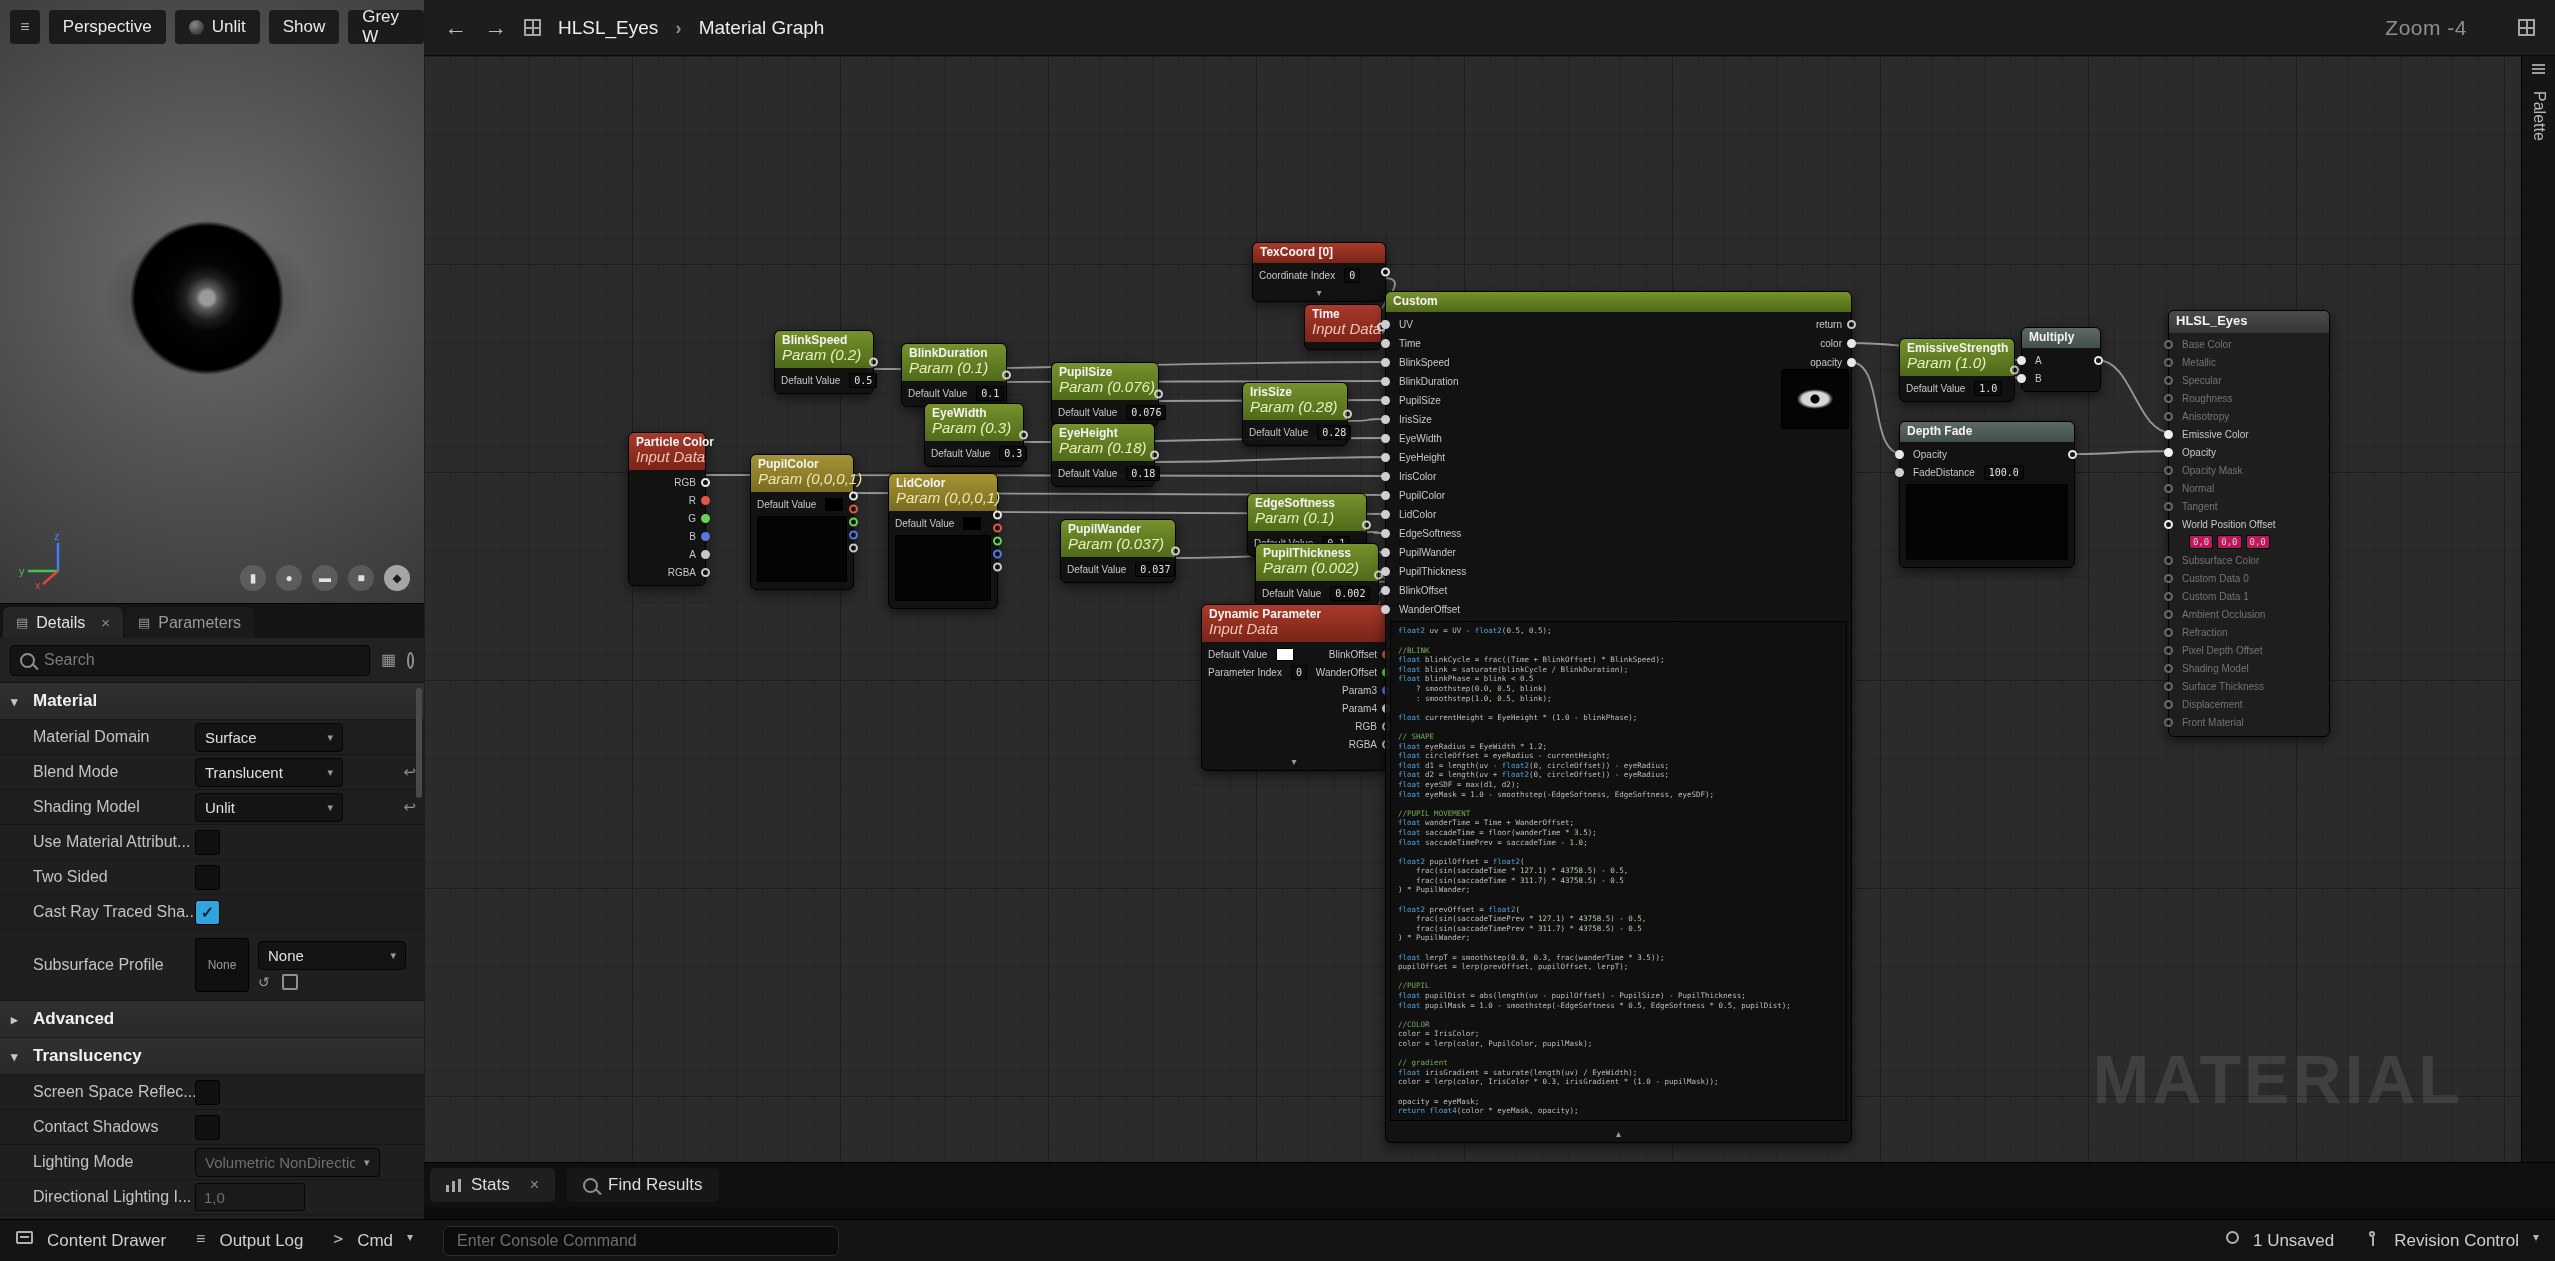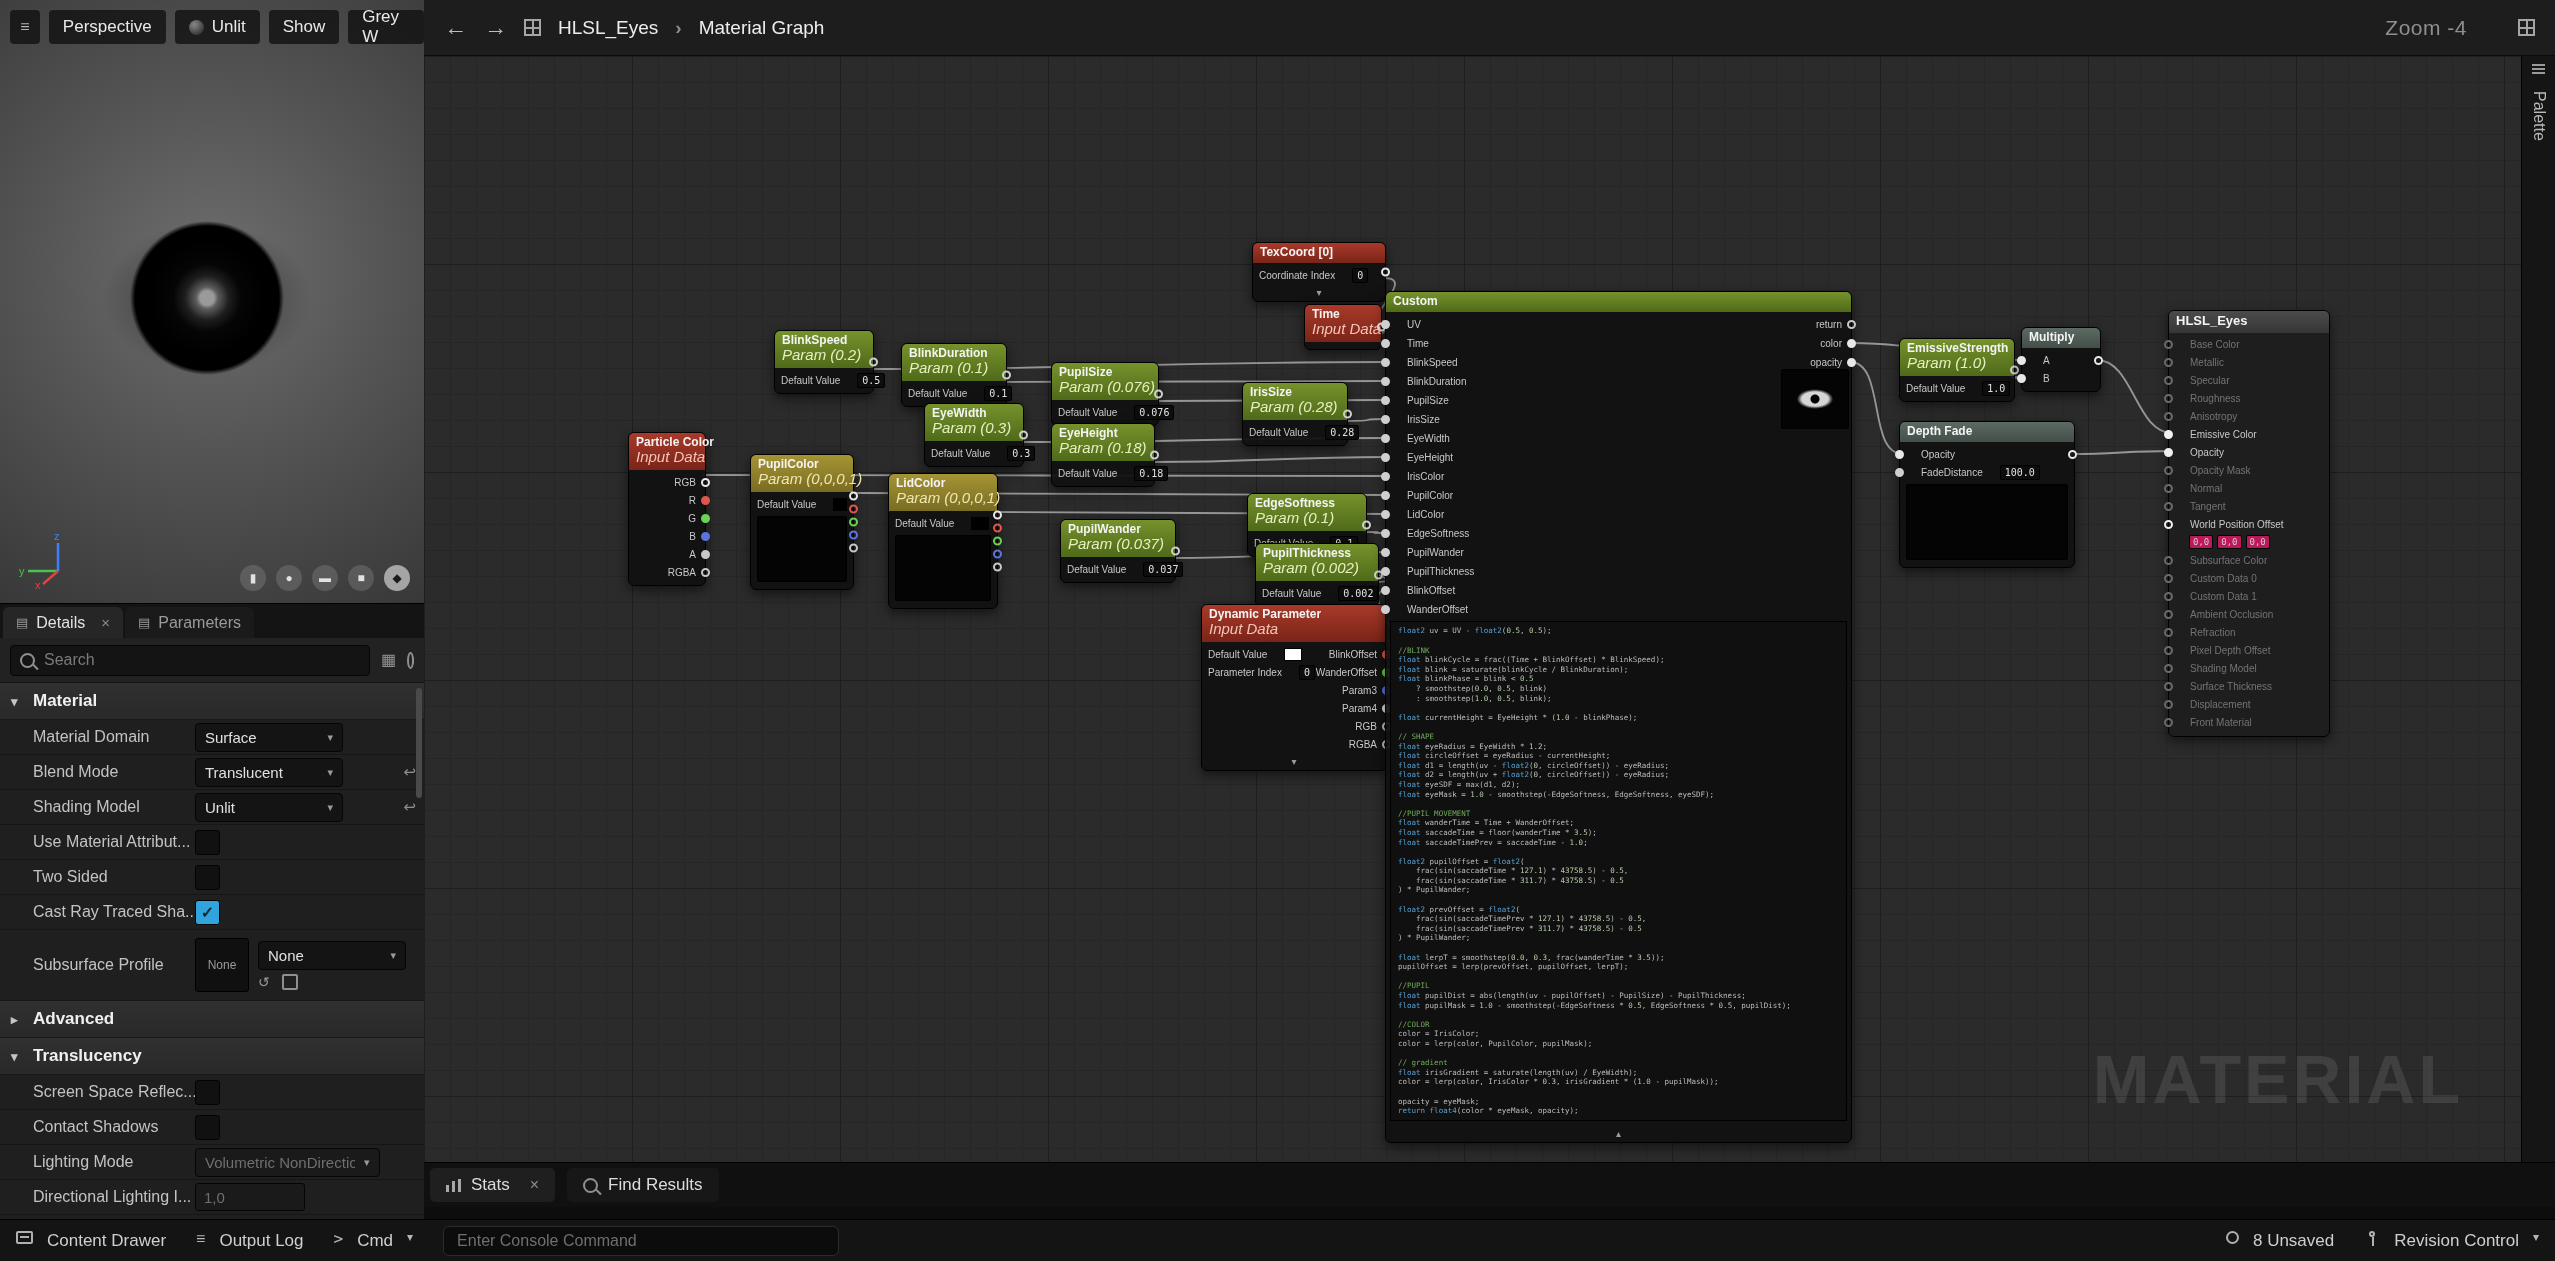--- a/index.html
+++ b/index.html
@@ -100,21 +100,21 @@
   .kind-colorparam .nsub{color:#f0e7b0;}
   .kind-input .nhead{background:linear-gradient(#a83a2a,#7a2418);}
   .kind-input .nsub{color:#f4c5b7;}
   .kind-grey .nhead{background:linear-gradient(#5b6a62,#434f49);}
   .kind-main .nhead{background:linear-gradient(#4b4b4b,#363636);}
   .kind-main{background:rgba(30,30,30,.96);}
   .kind-preview{background:transparent;border:none;box-shadow:none;}
   .nbody{padding:3px 0 4px;}
   .nrow{display:flex;align-items:center;height:18px;padding:0 6px;}
   .kind-custom .nrow{height:19px;}
-  .nleft{display:flex;align-items:center;gap:17px;min-width:0;}
+  .nleft{display:flex;align-items:center;gap:9px;min-width:0;}
   .nright{display:flex;align-items:center;gap:5px;margin-left:auto;}
   .nlab{font-size:10px;white-space:nowrap;}
   .nlab.off{color:#747474;}
   .pin{width:9px;height:9px;border-radius:50%;box-sizing:border-box;border:2px solid #cfcfcf;flex:0 0 9px;}
   .pin.in{margin-left:-11px;}
   .pin.out{margin-right:-11px;}
   .nbox{background:#0d0d0d;border:1px solid #000;border-radius:2px;padding:0 4px;height:13px;line-height:13px;font-family:"DejaVu Sans Mono",monospace;font-size:10px;color:#e2e2e2;}
   .nswatch{width:16px;height:11px;border:1px solid #000;}
   .npreview{margin:3px 6px;background:#040404;border:1px solid #000;border-radius:2px;}
   .kind-preview .npreview{margin:0;background:
@@ -1094,21 +1094,21 @@
     </div>
     <div class="sb-item">
       <span class="glyph mono">&gt;</span>
       <span>Cmd</span>
       <span class="glyph small">▾</span>
     </div>
     <div class="console-input">Enter Console Command</div>
     <div class="sb-right">
       <div class="sb-item">
         <span class="icon-unsaved"></span>
-        <span>8 Unsaved</span>
+        <span>1 Unsaved</span>
       </div>
       <div class="sb-item">
         <span class="icon-branch"></span>
         <span>Revision Control</span>
         <span class="glyph small">▾</span>
       </div>
     </div>
   </div>
 </div>
 

